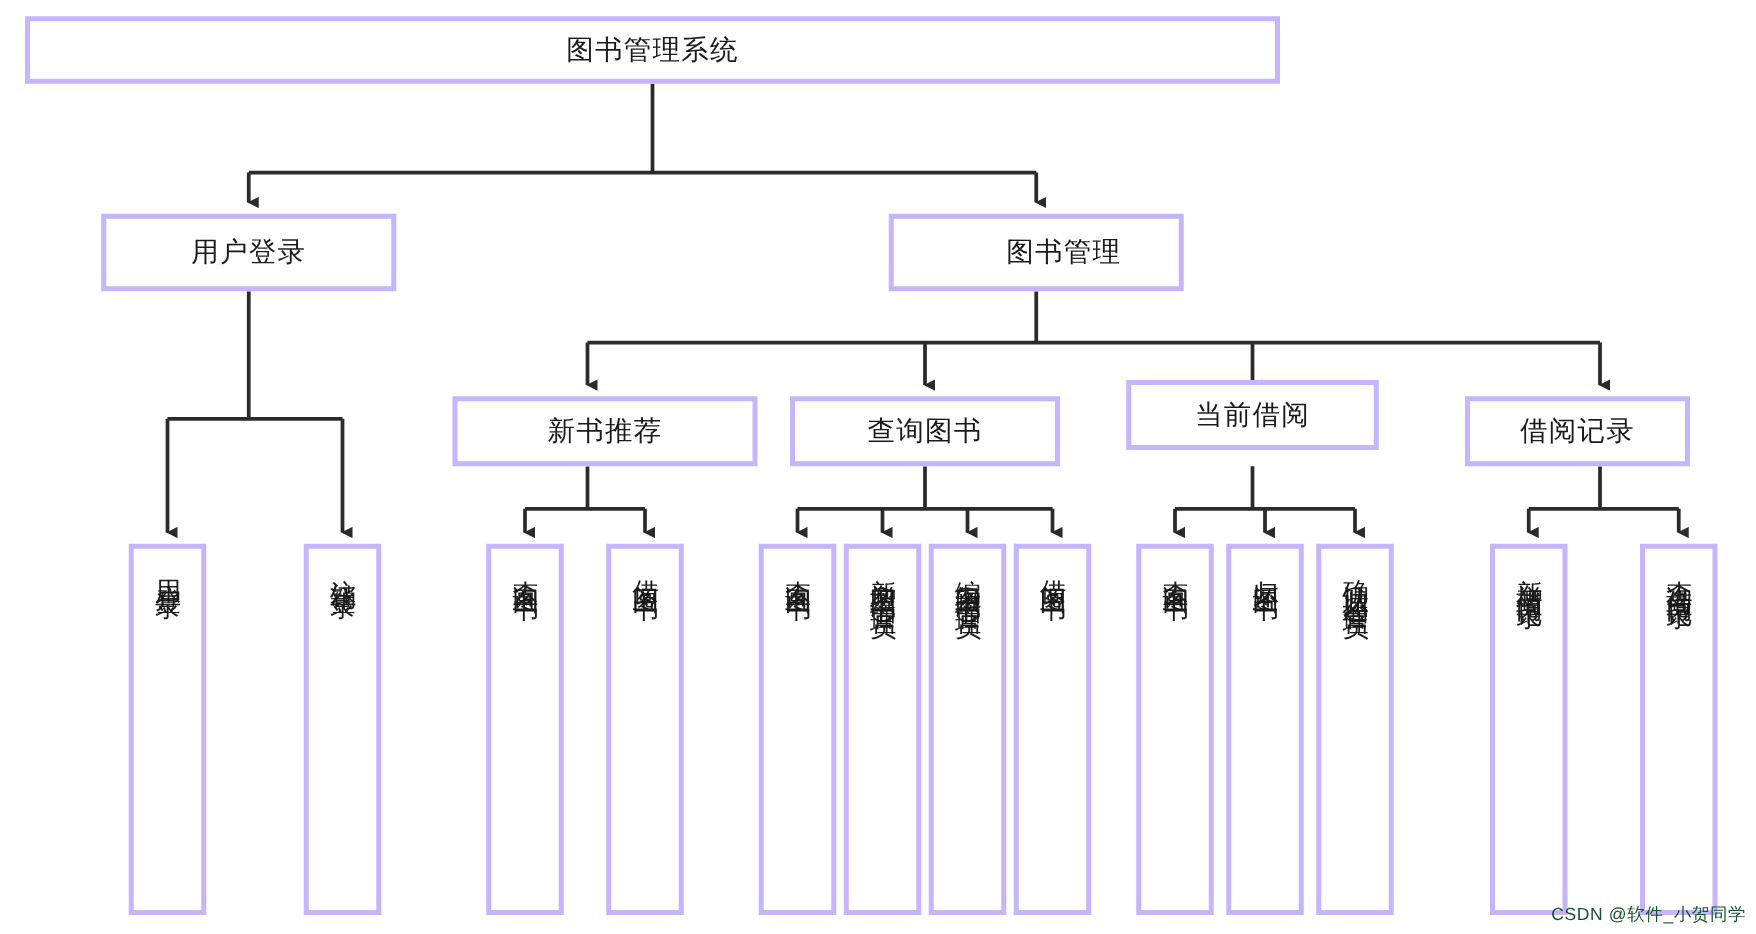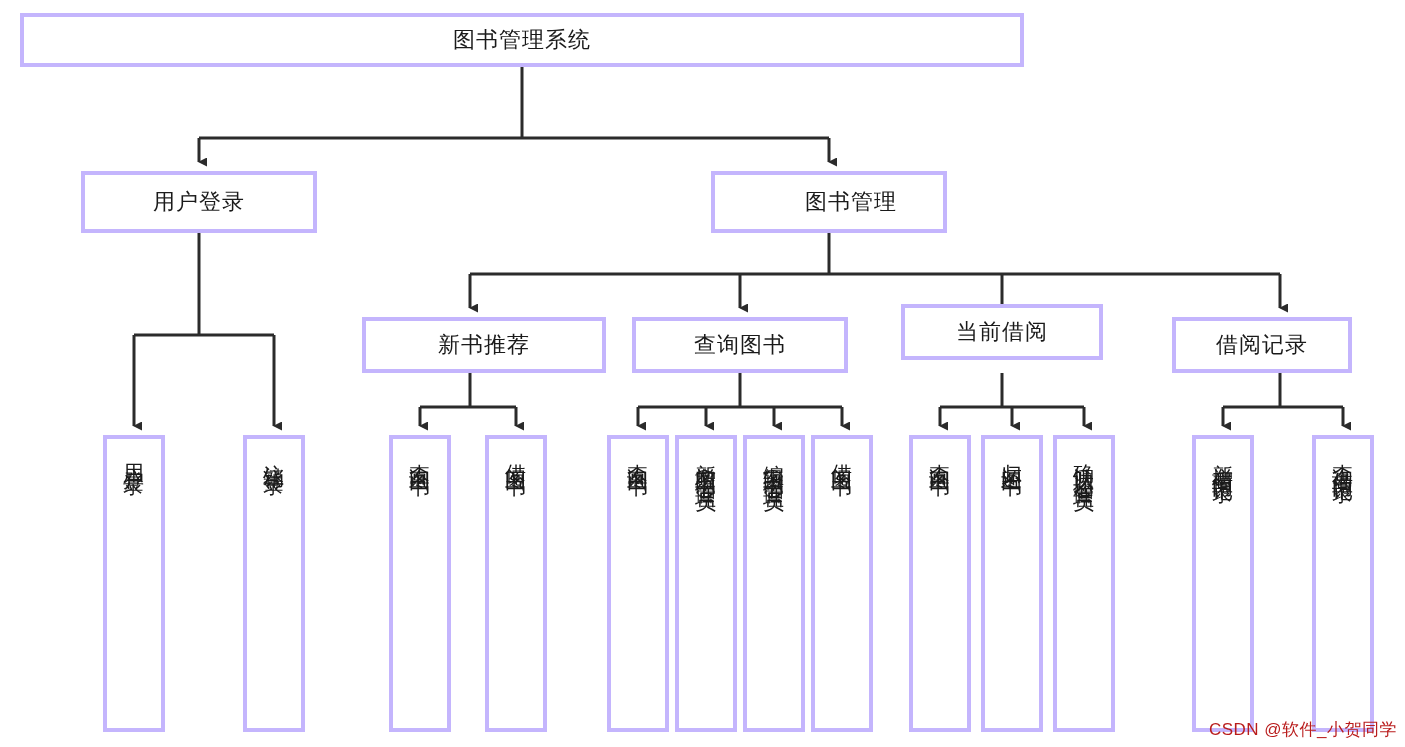--- a/index.html
+++ b/index.html
@@ -56,22 +56,22 @@
     left: 0;
     top: 0;
     width: 1405px;
     height: 747px;
     pointer-events: none;
   }
   .watermark {
     position: absolute;
     right: 8px;
     bottom: 6px;
-    font-size: 17px;
-    color: #b91c1c;
+    font-size: 14px;
+    color: #14532d;
     letter-spacing: 0.5px;
     white-space: nowrap;
   }
 </style>
 </head>
 <body>
 
 <div id="diagram-root">
 
   <svg id="connectors" viewBox="0 0 1405 747" xmlns="http://www.w3.org/2000/svg">

